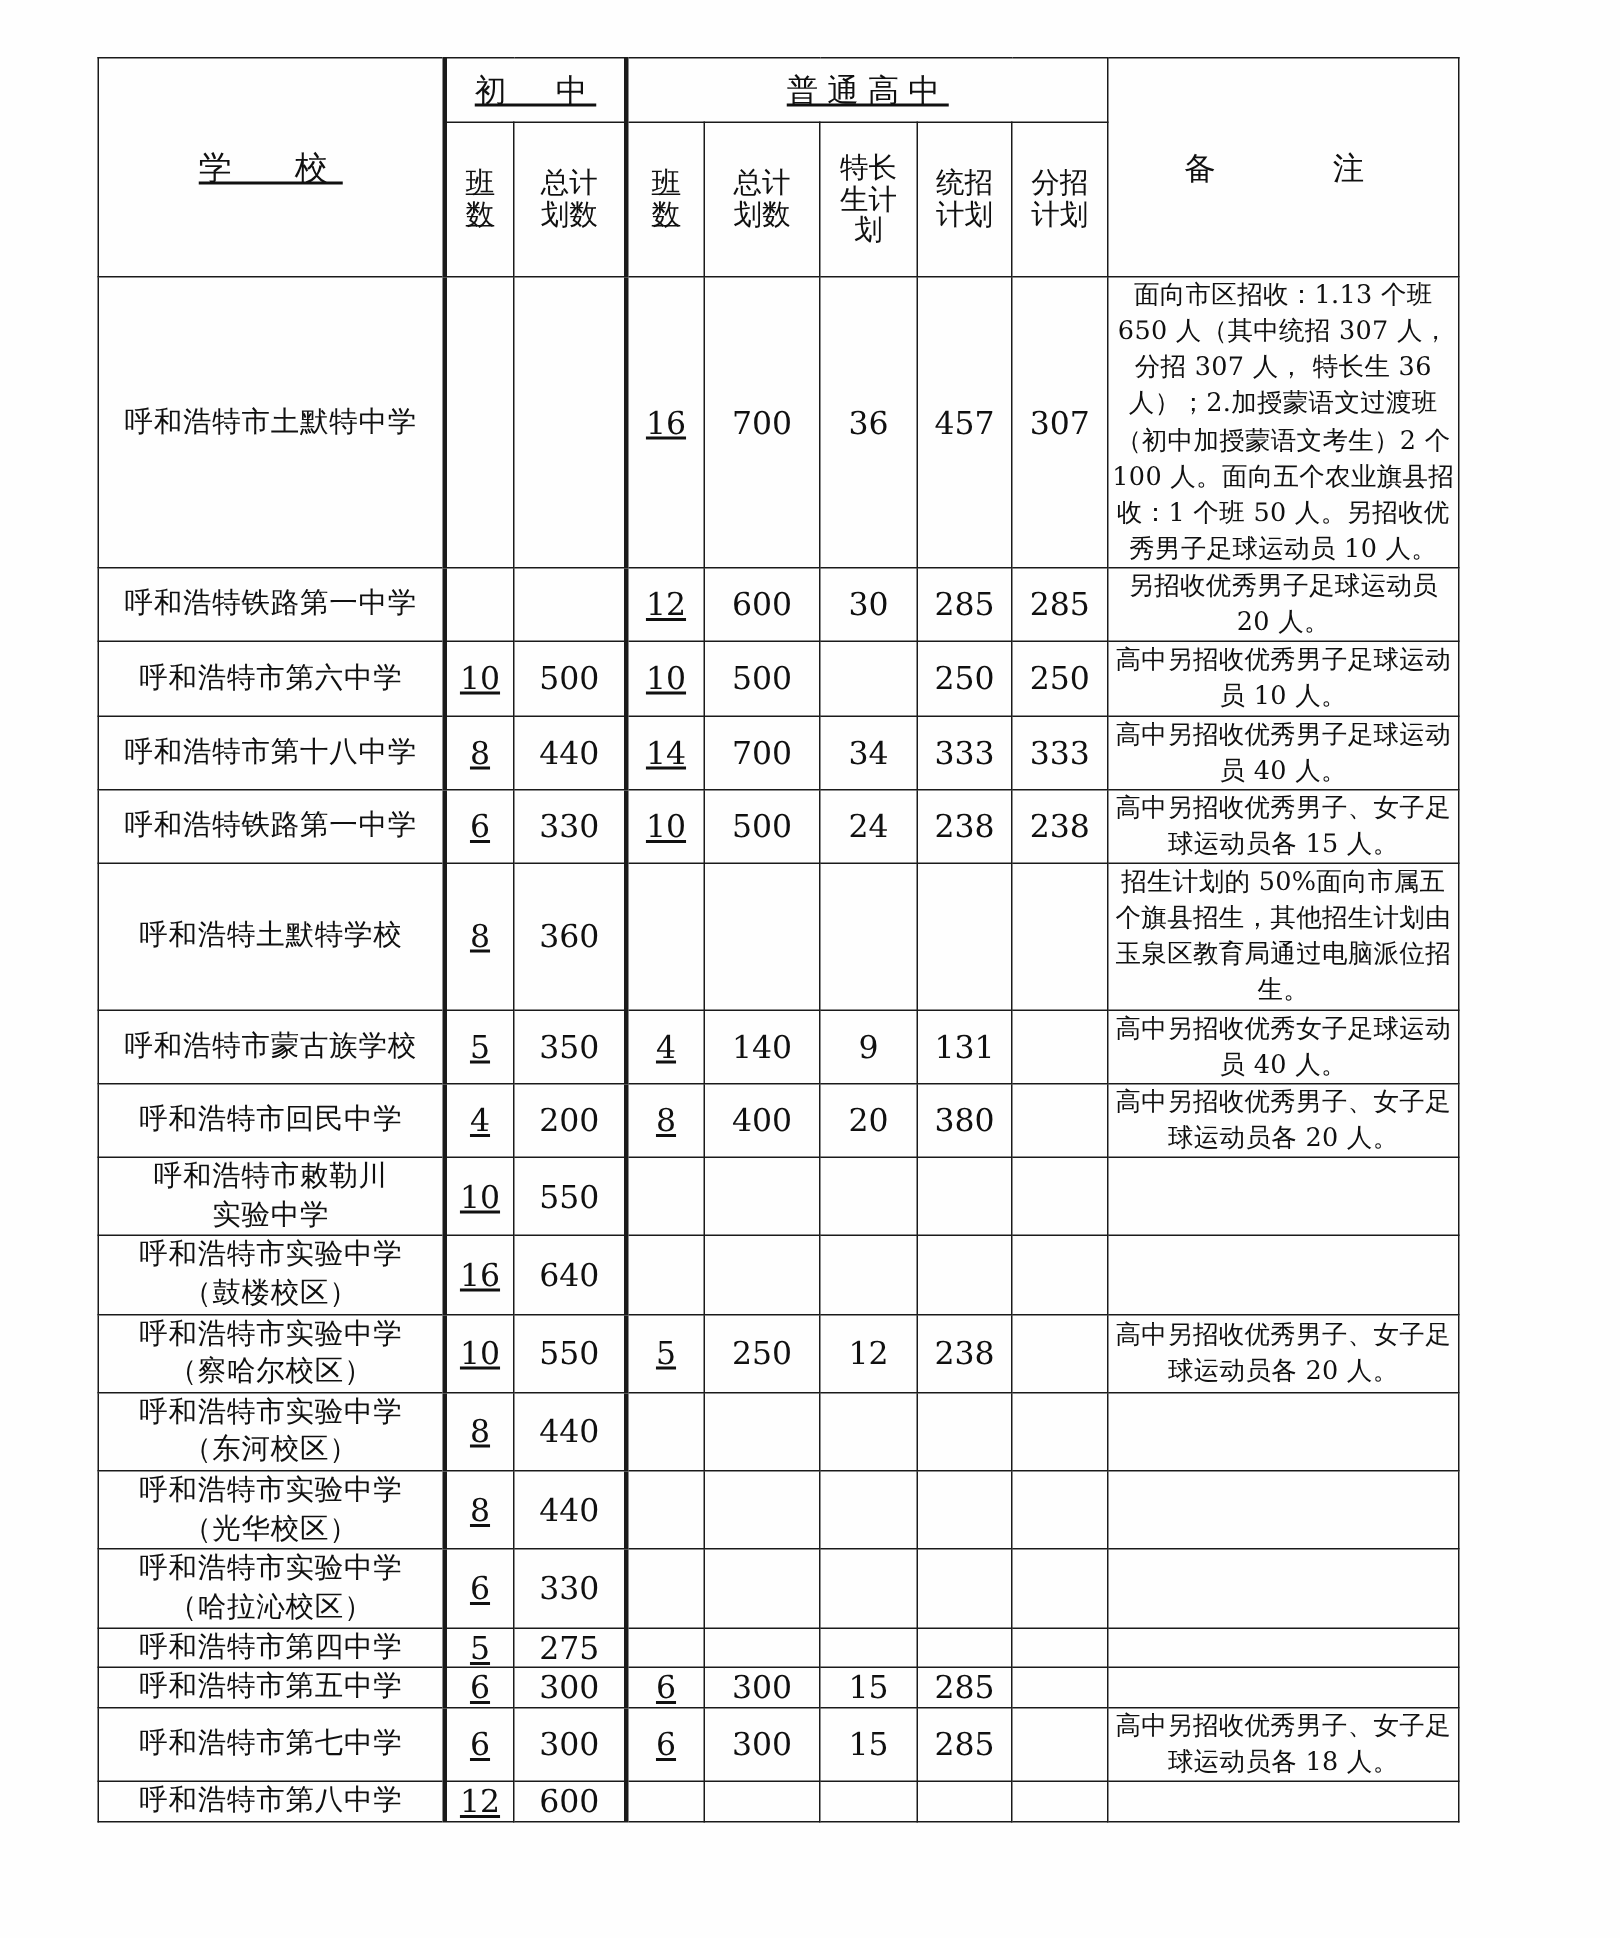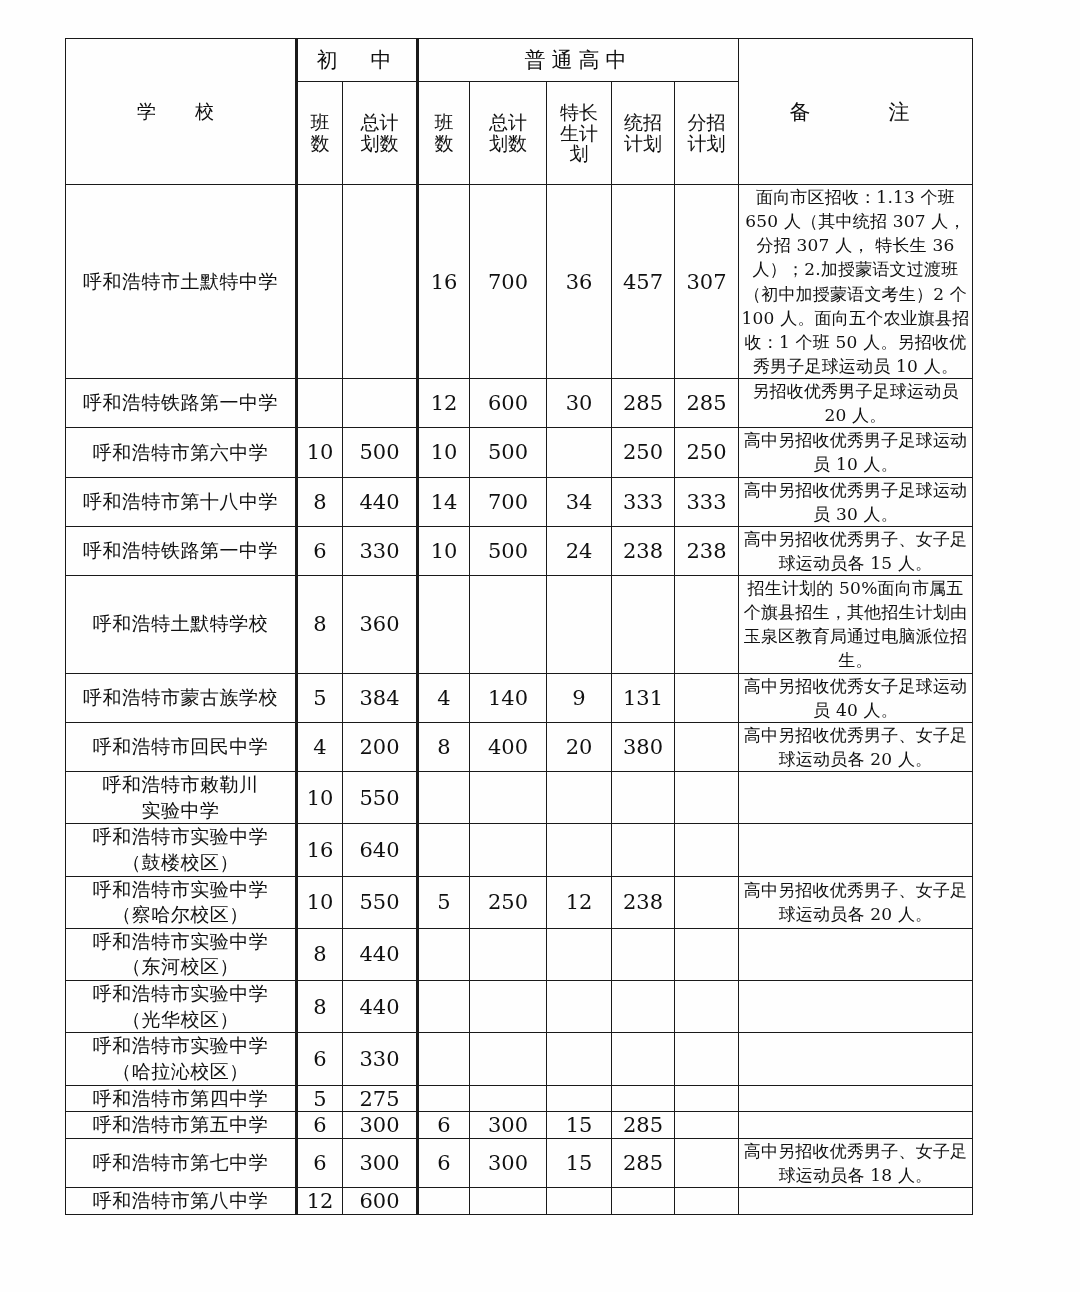--- a/index.html
+++ b/index.html
@@ -32,39 +32,41 @@
     border: 1.6px solid #1a1a1a;
     padding: 0;
     vertical-align: middle;
     text-align: center;
     font-weight: normal;
     background: #fefefe;
   }
   
   .grp-left {
     border-left-width: 3px !important;
+    text-decoration: underline;
   }
   .hdr-top {
     height: 42px;
     font-size: 21px;
     letter-spacing: 6px;
   }
   .hdr-sub {
     height: 102px;
     font-size: 19px;
     line-height: 1.08;
   }
   .hdr-sub .stack {
     display: block;
     writing-mode: horizontal-tb;
     padding: 0 2px;
   }
   .school-hdr {
-    font-size: 19px;
+    font-size: 22px;
     letter-spacing: 10px;
+    text-decoration: underline;
   }
   .remark-hdr {
     font-size: 21px;
     letter-spacing: 12px;
     font-family: Liberation Serif, serif;
   }
   td.school {
     font-size: 19px;
     line-height: 1.35;
     padding: 5px 4px;
@@ -183,21 +185,21 @@
         </tr>
         <tr>
           <td class="school">呼和浩特市第十八中学</td>
           <td class="num grp-left">8</td>
           <td class="num">440</td>
           <td class="num grp-left">14</td>
           <td class="num">700</td>
           <td class="num">34</td>
           <td class="num">333</td>
           <td class="num">333</td>
-          <td class="remark">高中另招收优秀男子足球运动员 30 人。</td>
+          <td class="remark">高中另招收优秀男子足球运动员 40 人。</td>
         </tr>
         <tr>
           <td class="school">呼和浩特铁路第一中学</td>
           <td class="num grp-left">6</td>
           <td class="num">330</td>
           <td class="num grp-left">10</td>
           <td class="num">500</td>
           <td class="num">24</td>
           <td class="num">238</td>
           <td class="num">238</td>
@@ -210,21 +212,21 @@
           <td class="num grp-left"></td>
           <td class="num"></td>
           <td class="num"></td>
           <td class="num"></td>
           <td class="num"></td>
           <td class="remark">招生计划的 50%面向市属五个旗县招生，其他招生计划由玉泉区教育局通过电脑派位招生。</td>
         </tr>
         <tr>
           <td class="school">呼和浩特市蒙古族学校</td>
           <td class="num grp-left">5</td>
-          <td class="num">384</td>
+          <td class="num">350</td>
           <td class="num grp-left">4</td>
           <td class="num">140</td>
           <td class="num">9</td>
           <td class="num">131</td>
           <td class="num"></td>
           <td class="remark">高中另招收优秀女子足球运动员 40 人。</td>
         </tr>
         <tr>
           <td class="school">呼和浩特市回民中学</td>
           <td class="num grp-left">4</td>

